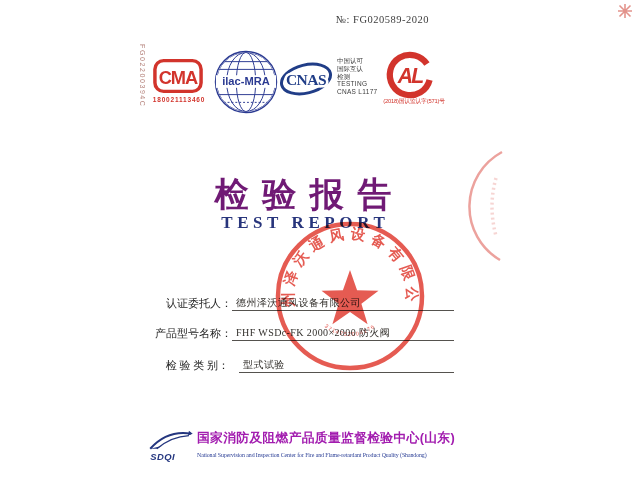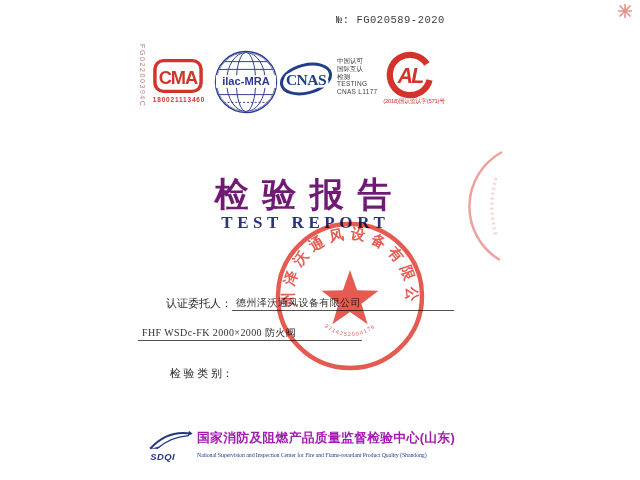--- a/index.html
+++ b/index.html
@@ -4,21 +4,21 @@
 <style>
   html,body{margin:0;padding:0;}
   body{
     width:640px;height:480px;position:relative;background:#ffffff;
     font-family:"Liberation Sans",sans-serif;overflow:hidden;
     -webkit-font-smoothing:antialiased;
   }
   .abs{position:absolute;}
   
   .report-no{
-    left:336px;top:14px;font-family:Liberation Mono, monospace;
+    left:336px;top:14px;font-family:Liberation Serif, serif;
     font-size:10.5px;color:#3c3c3c;letter-spacing:.5px;white-space:nowrap;
   }
   
   .side-code{
     left:146px;top:44px;transform:rotate(90deg);transform-origin:0 0;
     font-size:7px;letter-spacing:1.6px;color:#b5837c;white-space:nowrap;
   }
   .cma-number{
     left:149px;top:96px;width:60px;text-align:center;
     font-size:6.5px;letter-spacing:.8px;color:#d2342c;font-weight:bold;
@@ -128,24 +128,26 @@
 <svg class="abs partial-stamp" viewBox="0 0 64 116">
   <path d="M58,4 A62,62 0 0 0 56,112" stroke="#d9453c" stroke-width="2.5" fill="none"></path>
   <path d="M52,30 q-8,28 0,58" stroke="#d9453c" stroke-width="3.5" stroke-dasharray="2,3" opacity=".45" fill="none"></path>
 </svg>
 
 <div class="frow" style="top:294px;">
   <div class="flabel"><span>认证委托人</span><span>：</span></div>
   <div class="fline">德州泽沃通风设备有限公司</div>
 </div>
 <div class="frow" style="top:324px;">
+  <div class="flabel"><span>产品型号名称</span><span>：</span></div>
   <div class="fline">FHF WSDc-FK 2000×2000 防火阀</div>
 </div>
-<div class="frow" style="top:364px;gap:10px;">
+<div class="frow" style="top:356px;gap:10px;">
   <div class="flabel"><span>检 验 类 别</span><span>：</span></div>
+  <div class="fline">型式试验</div>
 </div>
 
 <svg class="abs stamp" viewBox="0 0 160 160">
   <defs>
     <path id="arcT" d="M25.5,96.7 A57,57 0 1 1 134.5,96.7" fill="none"></path>
     <path id="arcB" d="M43.7,96.9 A40,40 0 0 0 116.3,96.9" fill="none"></path>
   </defs>
   <circle cx="80" cy="80" r="72" fill="none" stroke="#e03b31" stroke-width="4.5"></circle>
   <polygon points="80,54 72.9,74.3 51.5,74.7 68.6,87.7 62.4,108.3 80,96 97.6,108.3 91.4,87.7 108.5,74.7 87.1,74.3" fill="#e03b31"></polygon>
   <text font-size="14.5" font-weight="bold" fill="#e03b31" letter-spacing="5.5" text-anchor="middle" font-family="Liberation Sans, sans-serif">

